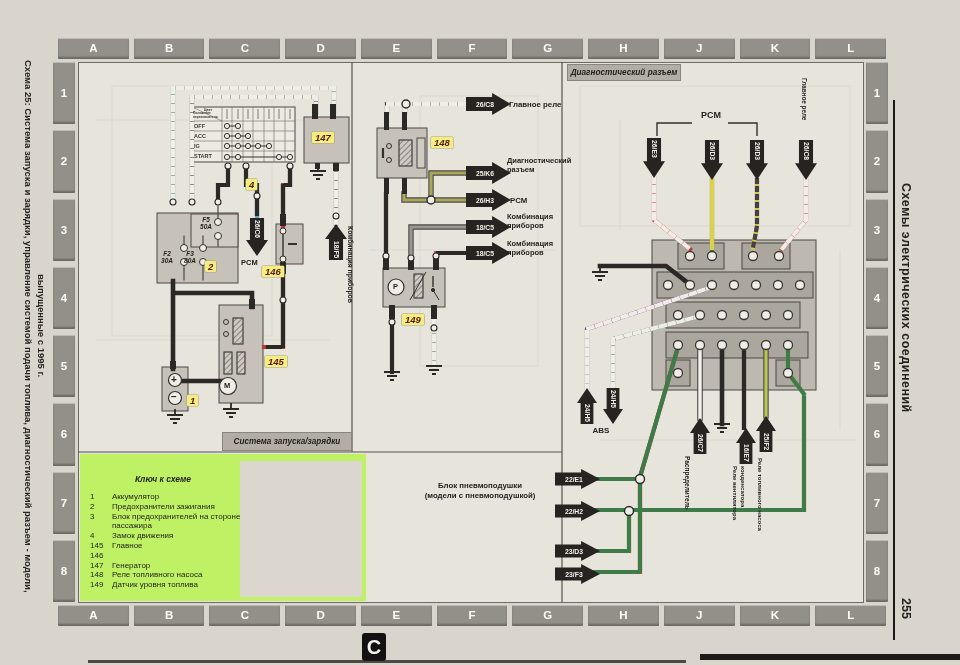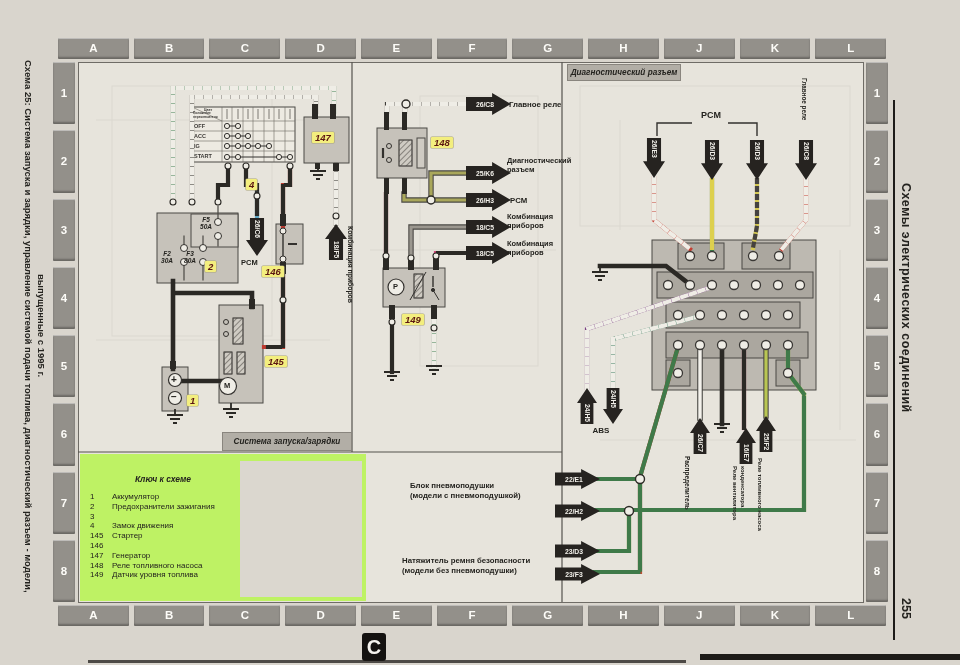--- a/index.html
+++ b/index.html
@@ -35,21 +35,21 @@
   .a-d span,.a-u span{writing-mode:vertical-lr;text-orientation:mixed;padding:2px 0;}
   
   .legend{position:absolute;left:80px;top:454px;width:286px;height:147px;background:#bef264;}
   .legend .ghost{position:absolute;left:160px;top:7px;width:122px;height:136px;background:#dbd7cf;}
   .ltitle{position:absolute;left:8px;top:20px;width:150px;text-align:center;
       font-style:italic;font-weight:bold;font-size:8.5px;}
   .llist{position:absolute;left:10px;top:38px;width:175px;font-size:8px;line-height:9.8px;}
   .lrow{display:flex;}
   .lnum{width:22px;flex:none;}
   .ltxt{flex:1;}
-  .note{position:absolute;font-weight:bold;font-size:7.8px;line-height:9.5px;}
+  .note{position:absolute;font-weight:bold;font-size:7.8px;line-height:9.5px;text-align:center;}
   .rule{position:absolute;background:#1d1b18;}
   .cglyph{position:absolute;left:362px;top:633px;width:24px;height:28px;background:#141210;
       color:#f5f3ee;font-weight:bold;font-size:20px;line-height:28px;text-align:center;border-radius:3px;}
   .tinytxt{position:absolute;font-weight:bold;color:#3a3835;}
 </style>
 </head>
 <body>
 
 <div class="stage">
 
@@ -409,28 +409,29 @@
         <div class="lrow">
           <span class="lnum">1</span>
           <span class="ltxt">Аккумулятор</span>
         </div>
         <div class="lrow">
           <span class="lnum">2</span>
           <span class="ltxt">Предохранители зажигания</span>
         </div>
         <div class="lrow">
           <span class="lnum">3</span>
+          <span class="ltxt">Блок предохранителей на стороне пассажира</span>
         </div>
         <div class="lrow">
           <span class="lnum">4</span>
           <span class="ltxt">Замок движения</span>
         </div>
         <div class="lrow">
           <span class="lnum">145</span>
-          <span class="ltxt">Стартер</span>
+          <span class="ltxt">Главное</span>
         </div>
         <div class="lrow">
           <span class="lnum">146</span>
         </div>
         <div class="lrow">
           <span class="lnum">147</span>
           <span class="ltxt">Генератор</span>
         </div>
         <div class="lrow">
           <span class="lnum">148</span>
@@ -551,24 +552,20 @@
   <div class="arr a-r" style="left:555px;top:541px;width:38px;height:20px;">
       <span>23/D3</span>
     </div>
   <div class="arr a-r" style="left:555px;top:564px;width:38px;height:20px;">
       <span>23/F3</span>
     </div>
   <div class="note" style="left:410px;top:481px;width:140px;">
     <div>Блок пневмоподушки</div>
       <div>(модели с пневмоподушкой)</div>
   </div>
-  <div class="note" style="left:402px;top:556px;width:148px;">
-    <div>Натяжитель ремня безопасности</div>
-      <div>(модели без пневмоподушки)</div>
-  </div>
 
   <div class="vt" style="left:22px;top:52px;width:34px;height:548px;font-size:9.5px;line-height:13px;text-align:center;">
     <div>Схема 25: Система запуска и зарядки, управление системой подачи топлива, диагностический разъем - модели,</div>
       <div>выпущенные с 1995 г.</div>
   </div>
   <div class="rule" style="left:893px;top:100px;width:2px;height:540px;"></div>
   <div class="vt" style="left:899px;top:183px;width:24px;height:300px;font-size:12.5px;letter-spacing:.5px;">Схемы электрических соединений</div>
   <div class="vt" style="left:899px;top:598px;width:24px;height:40px;font-size:12.5px;">255</div>
 
   <div class="cglyph">С</div>

